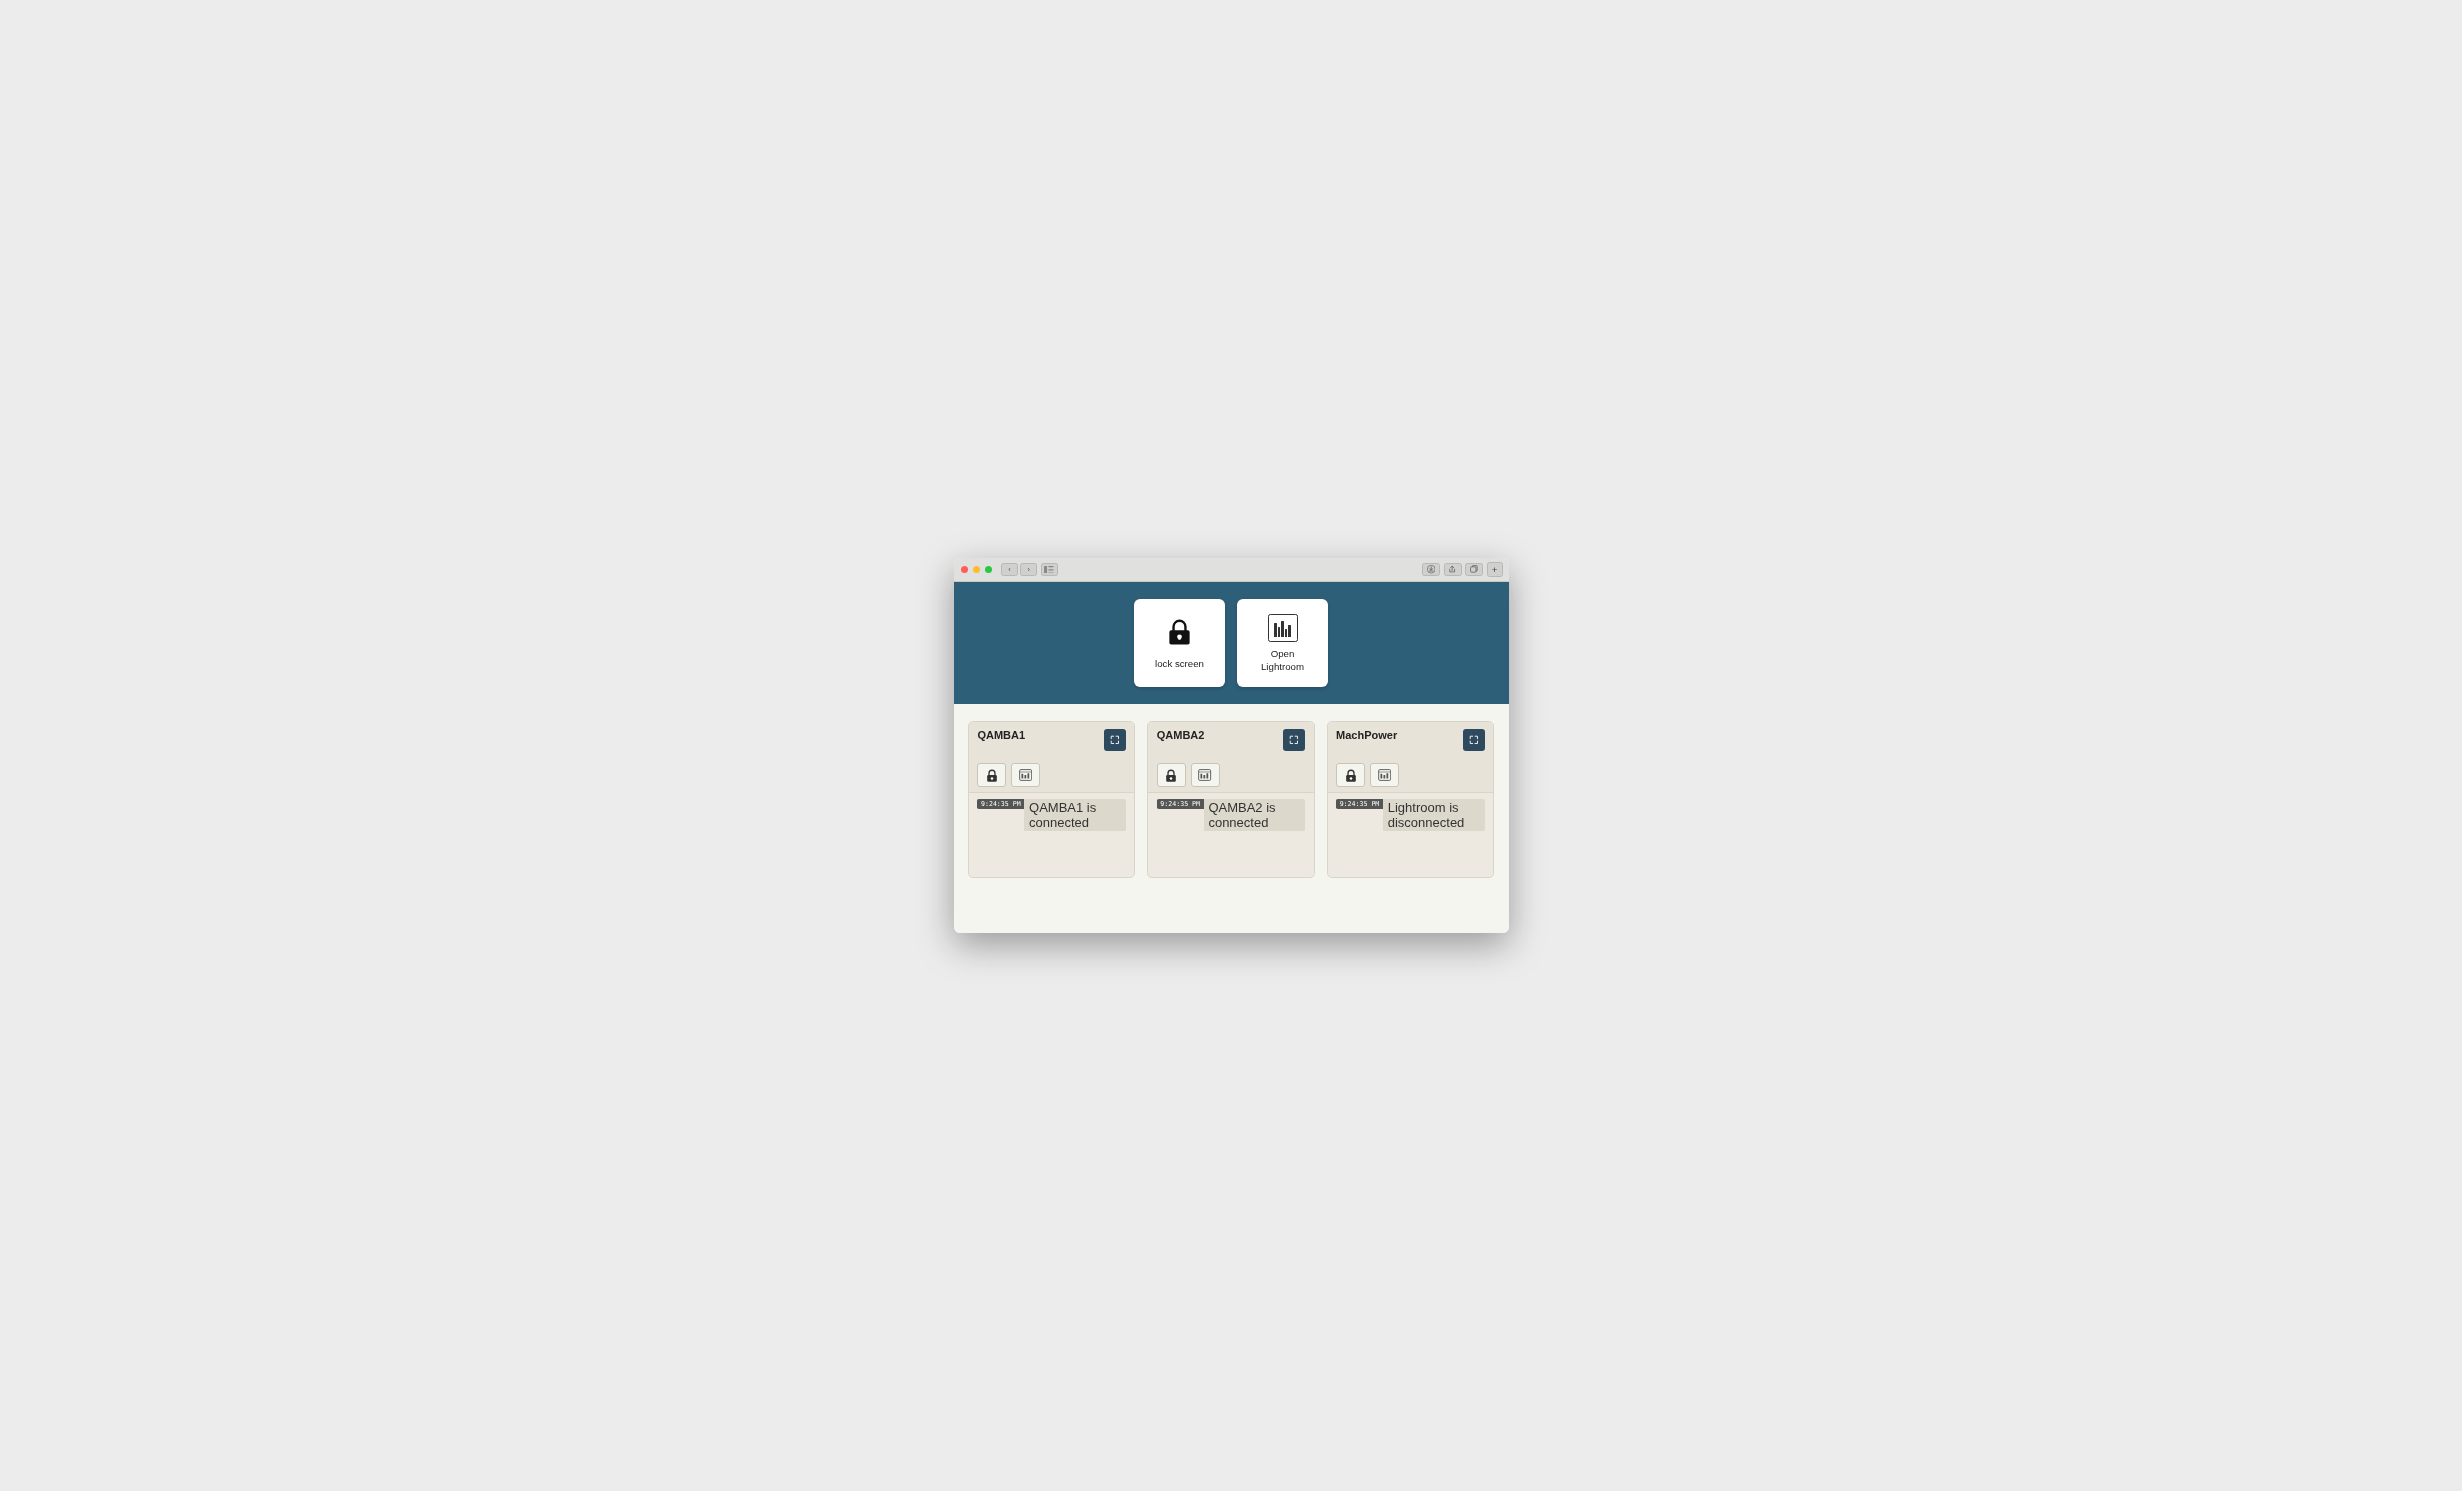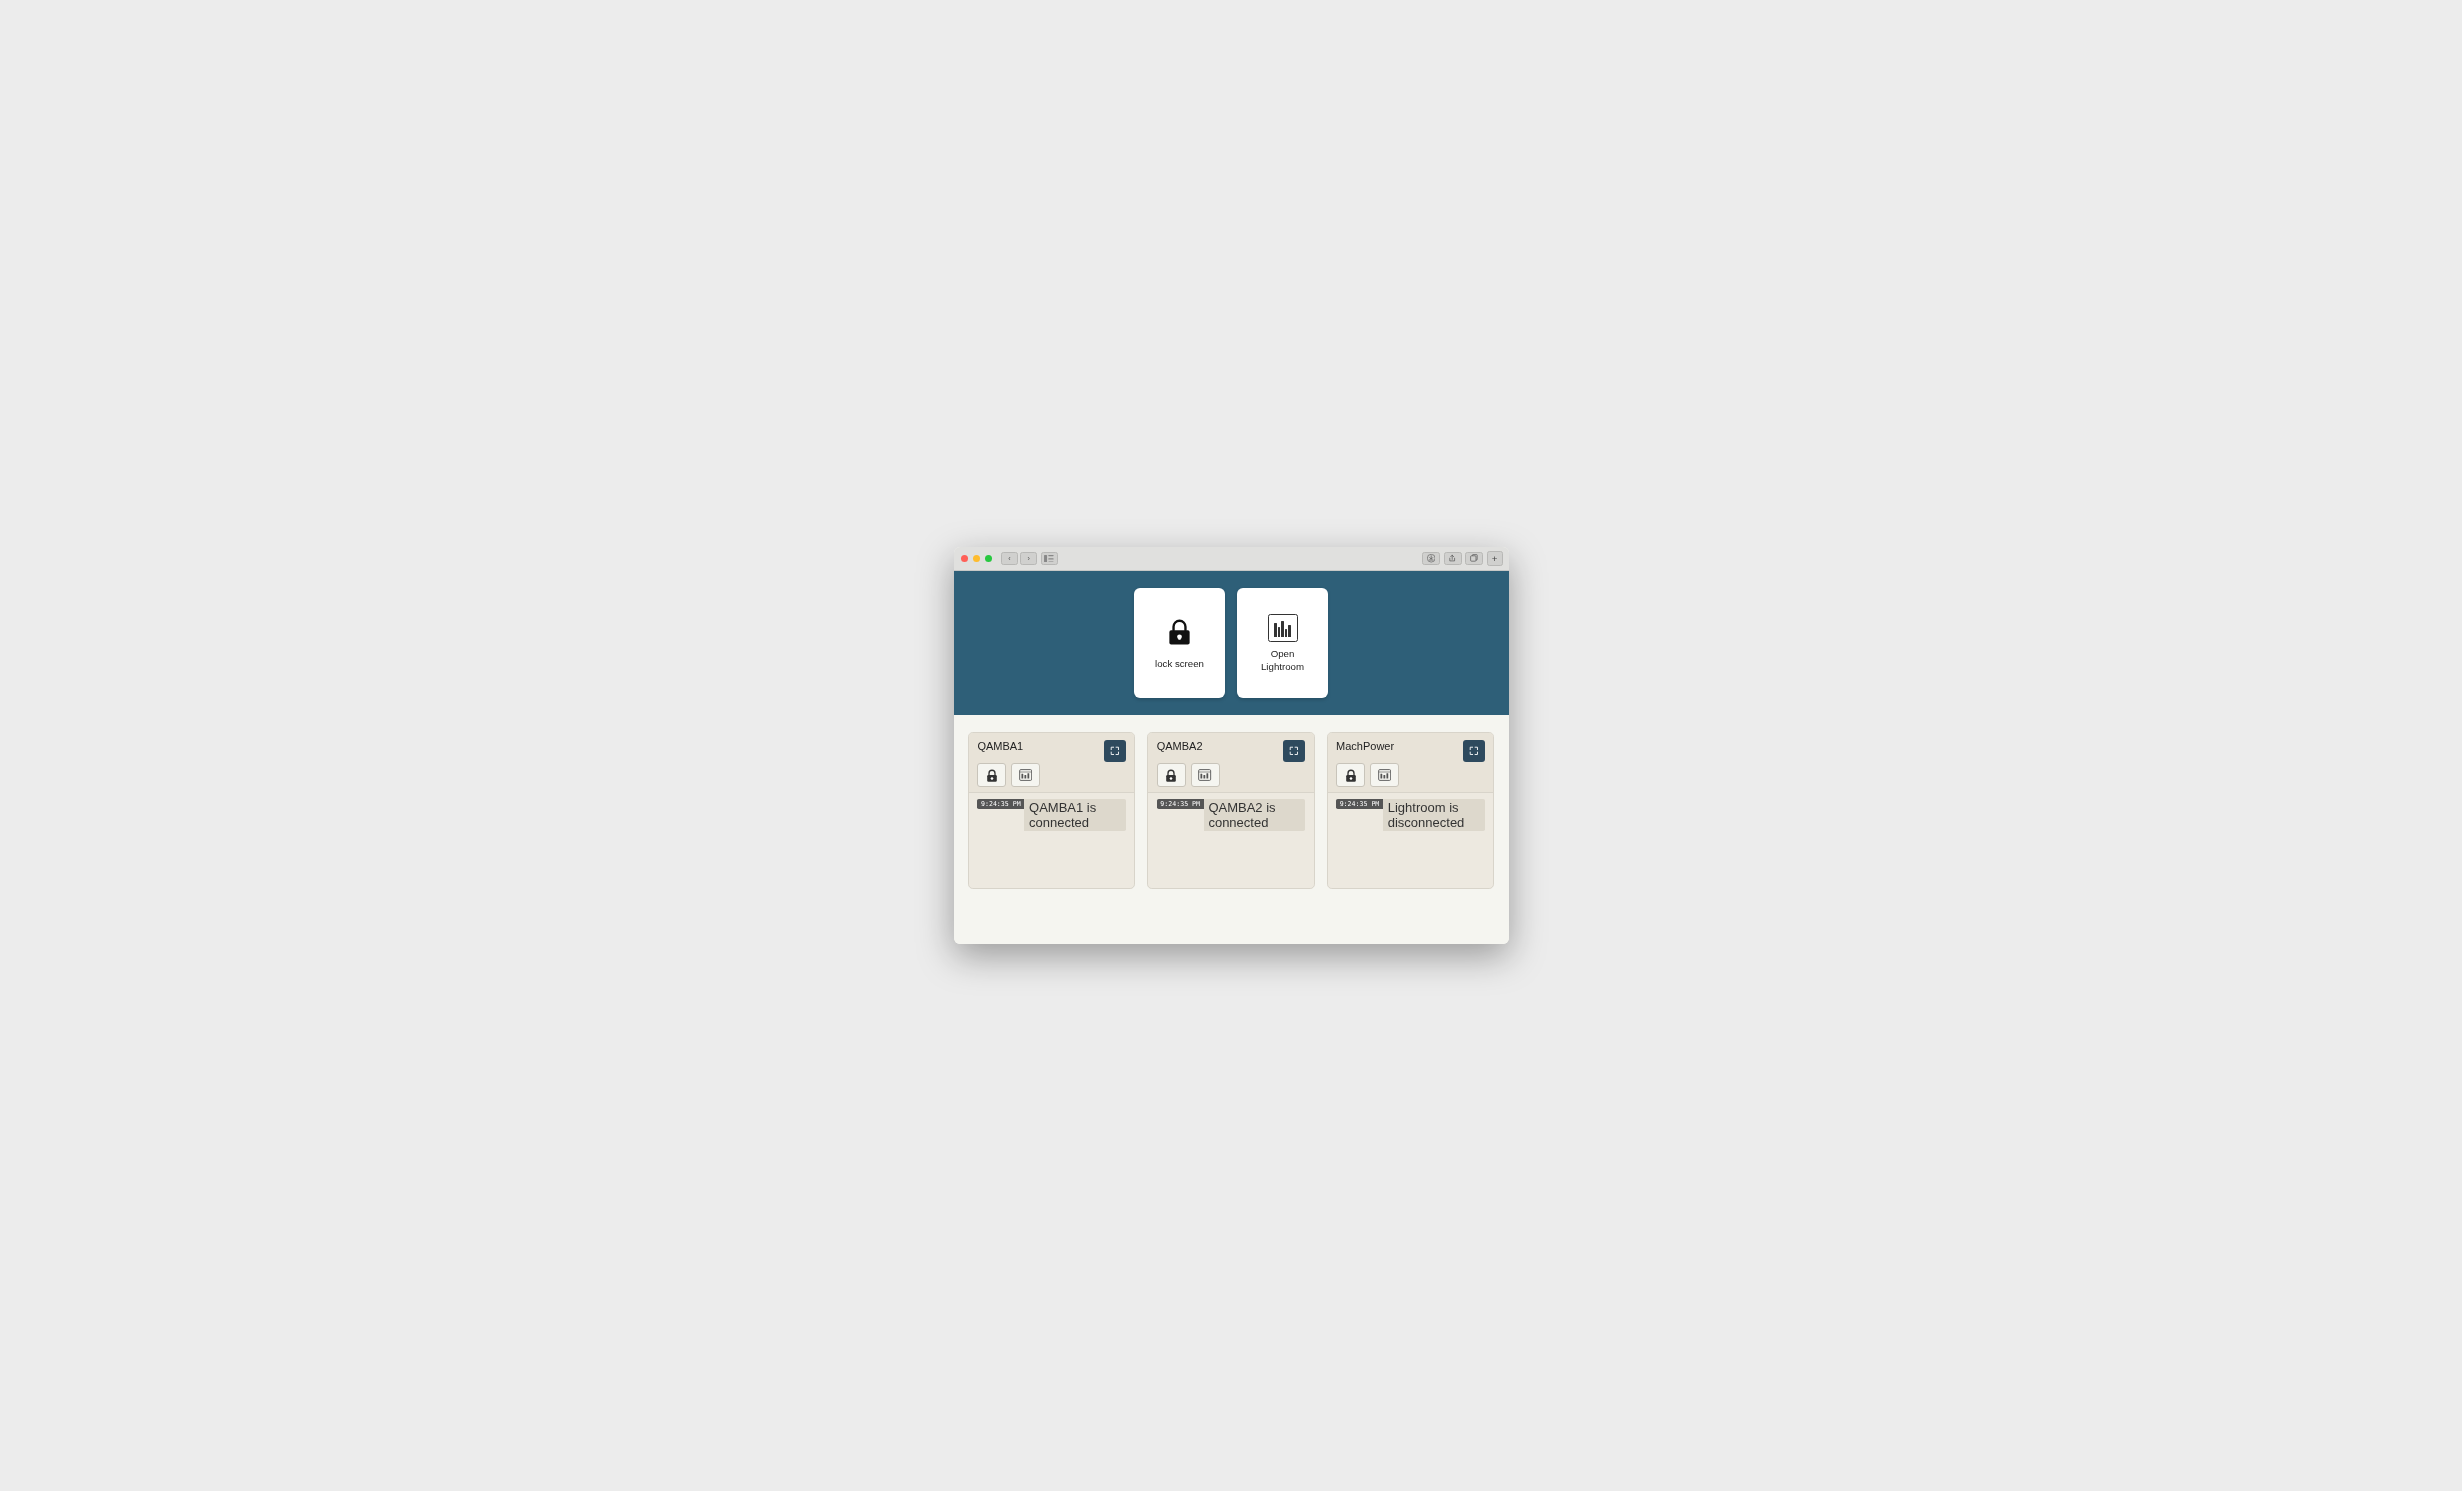--- a/index.html
+++ b/index.html
@@ -123,21 +123,21 @@
       display: flex;
       justify-content: center;
       align-items: center;
       gap: 12px;
     }
 
     .action-card {
       background: #ffffff;
       border-radius: 6px;
       width: 91px;
-      height: 110px;
+      height: 88px;
       display: flex;
       flex-direction: column;
       align-items: center;
       justify-content: center;
       gap: 6px;
       cursor: pointer;
       box-shadow: 0 1.2px 3.6px rgba(0,0,0,0.15);
     }
 
     .action-card-icon {
@@ -177,23 +177,23 @@
       background: #e8e3d8;
       padding: 7.2px 8.4px 4.8px;
       display: flex;
       justify-content: space-between;
       align-items: flex-start;
       border-bottom: 0.6px solid #d8d4ca;
     }
 
     .device-name {
       font-size: 11px;
-      font-weight: 400;
+      font-weight: 700;
       color: #222;
-      margin-bottom: 11px;
+      margin-bottom: 22px;
     }
 
     .device-action-buttons {
       display: flex;
       gap: 4.8px;
     }
 
     .device-action-btn {
       width: 29px;
       height: 24px;

